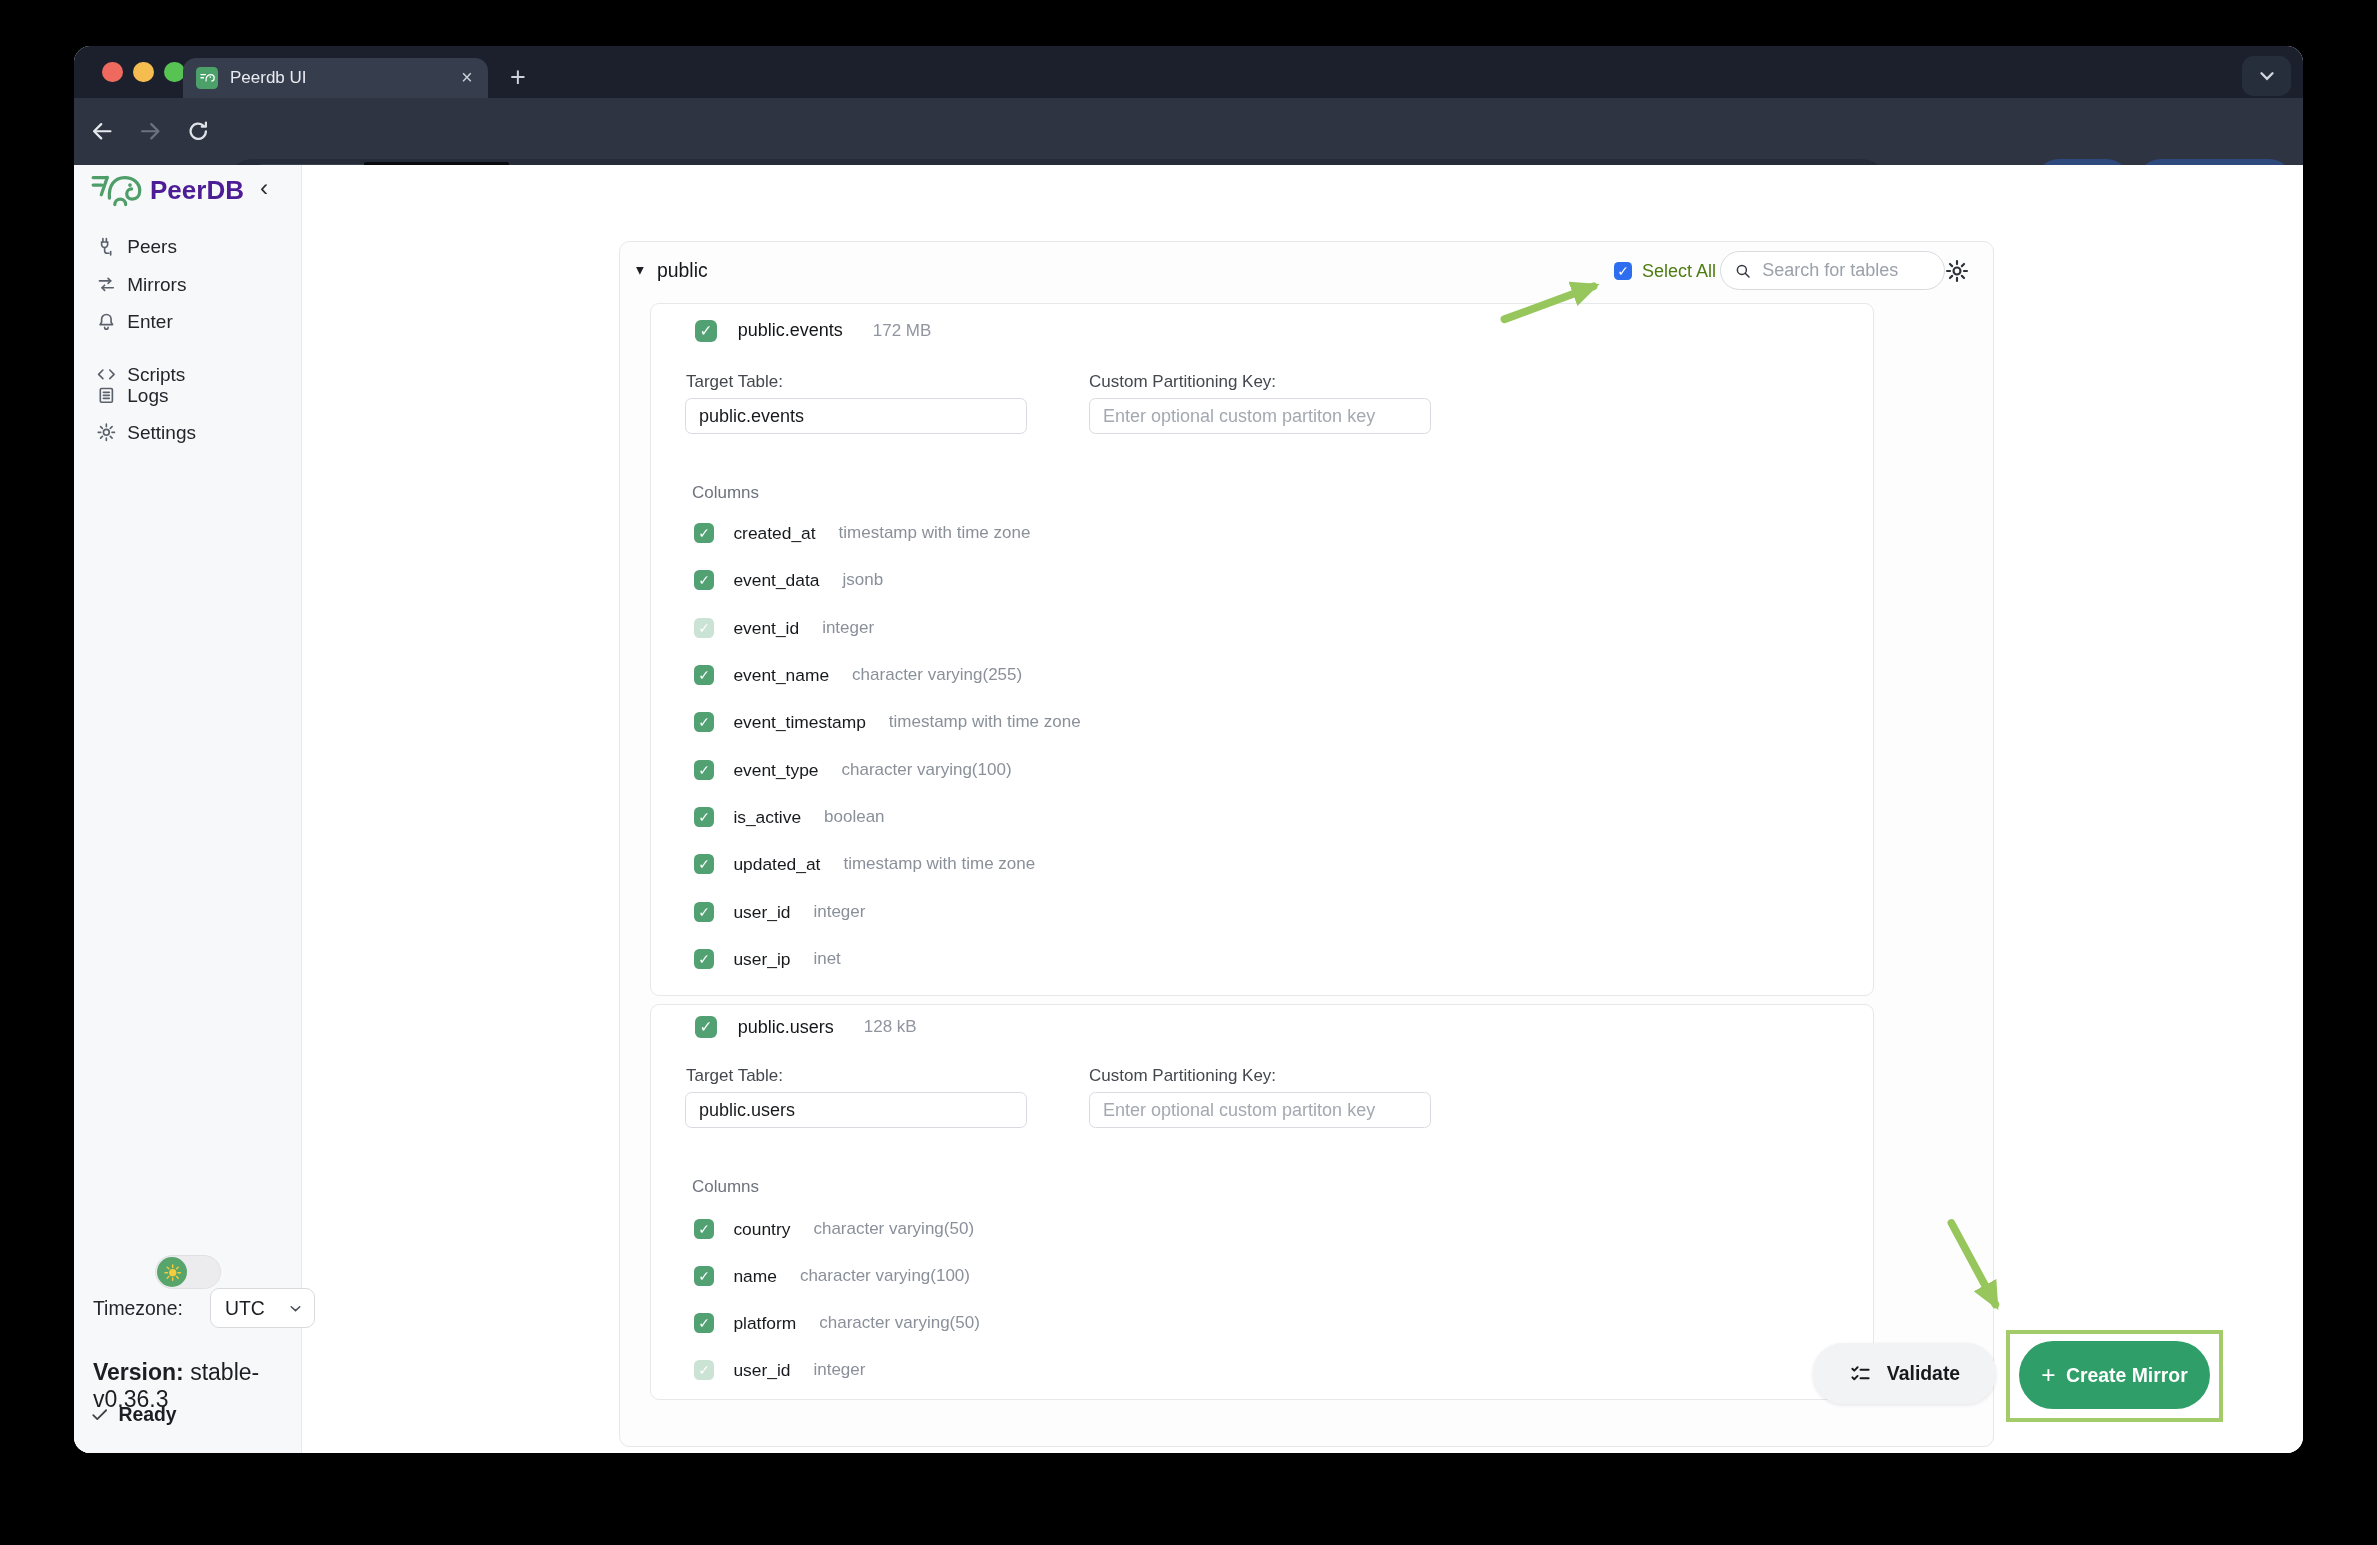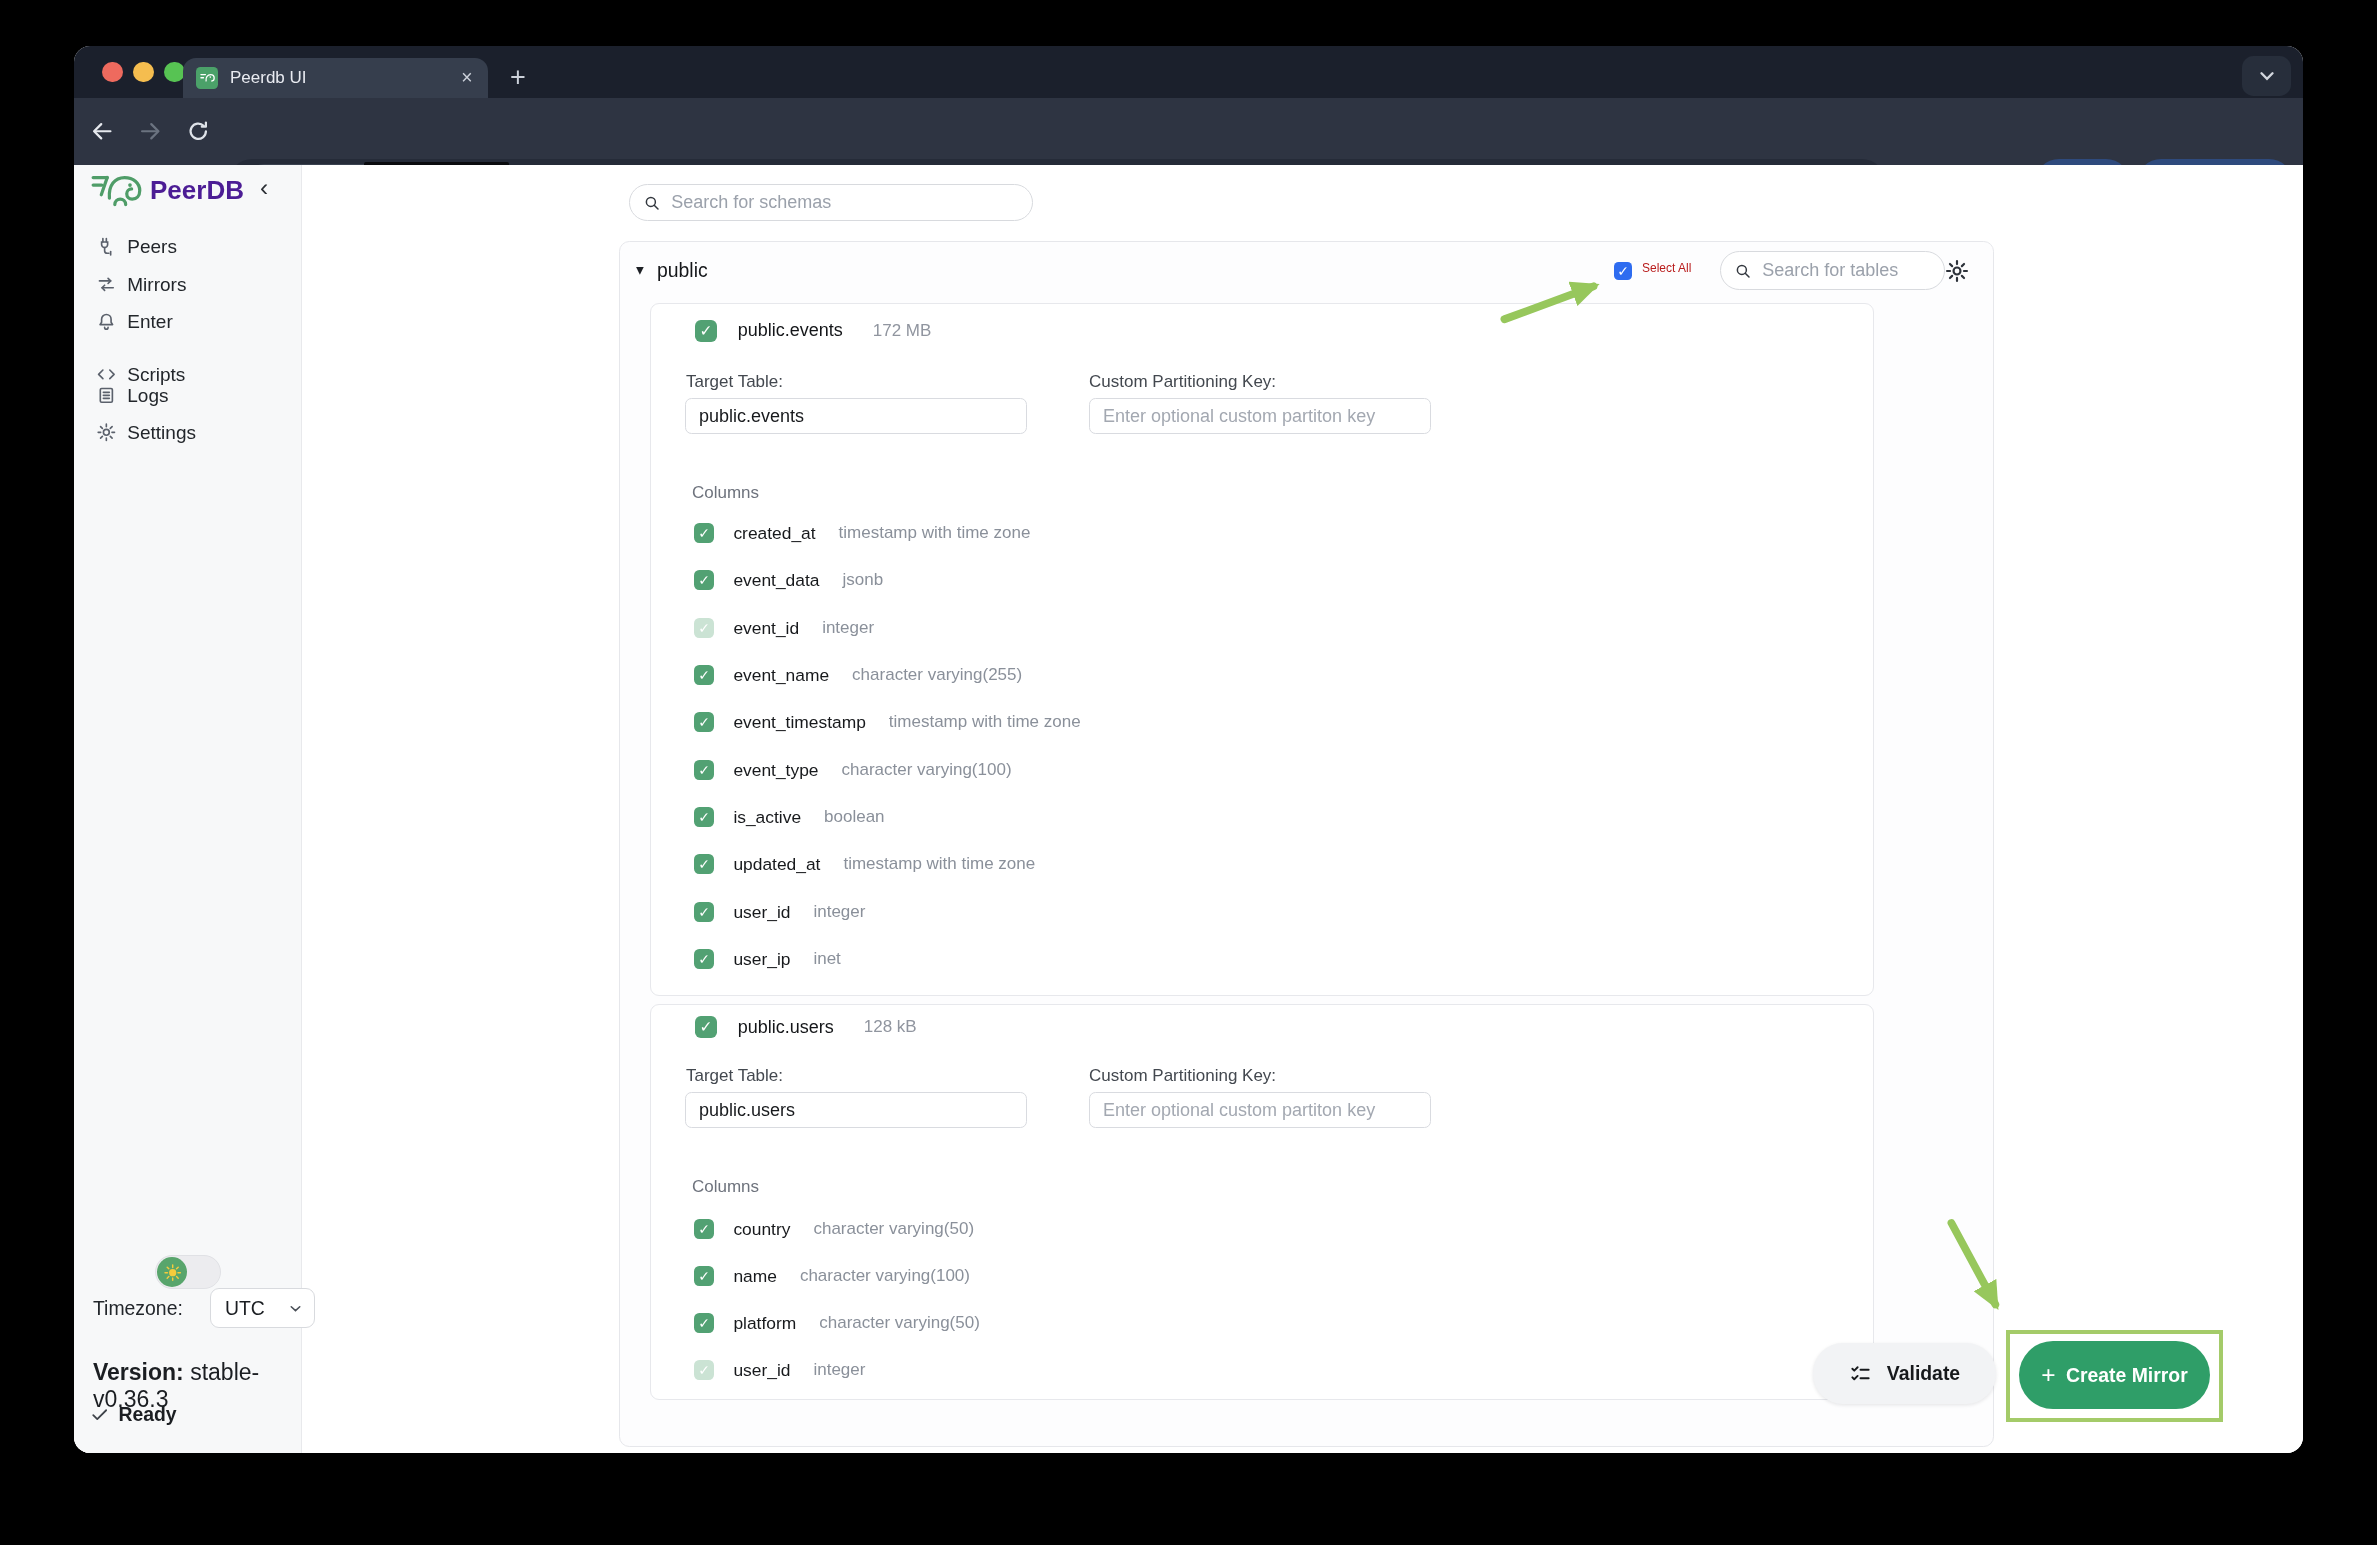--- a/index.html
+++ b/index.html
@@ -314,37 +314,30 @@
         </div>
 
         <div class="ready">
           <svg width="19.4" height="19.4" viewBox="0 0 24 24" fill="none" stroke="#3f444b" stroke-width="2.2" stroke-linecap="round" stroke-linejoin="round">
               <polyline points="4,12.5 9,17.5 20,6.5"></polyline>
             </svg>
           <span>Ready</span>
         </div>
       </div>
 
-      <div class="search abs" style="left:555px;top:19.4px;width:404px;height:37px;">
-        <svg width="18" height="18" viewBox="0 0 24 24" fill="none" stroke="#33383f" stroke-width="2" stroke-linecap="round">
-            <circle cx="10.5" cy="10.5" r="6"></circle>
-            <path d="M15 15l5 5"></path>
-          </svg>
-        <input placeholder="Search for schemas" style="">
-      </div>
 
       <div class="card">
 
         <span class="abs caret" style="left:16px;top:19.4px;">▾</span>
         <span class="abs" style="left:37px;top:17.4px;font-size:19.4px;color:#15171a;">public</span>
 
         <span class="selall-cb">
             <span class="cbchk">✓</span>
           </span>
-        <span class="abs" style="left:1022px;top:19px;font-size:12px;color:#b91c1c;">Select All</span>
+        <span class="abs" style="left:1022px;top:19px;font-size:18px;color:#4d7c0f;">Select All</span>
         <div class="search abs" style="left:1100px;top:9px;width:225px;height:39px;">
           <svg width="18" height="18" viewBox="0 0 24 24" fill="none" stroke="#33383f" stroke-width="2" stroke-linecap="round">
               <circle cx="10.5" cy="10.5" r="6"></circle>
               <path d="M15 15l5 5"></path>
             </svg>
           <input placeholder="Search for tables" style="">
         </div>
         <span class="abs" style="left:1324px;top:15.5px;">
           <svg width="26" height="26" viewBox="0 0 24 24" fill="none" stroke="#2e333b" stroke-width="2" stroke-linecap="round">
               <circle cx="12" cy="12" r="3.2"></circle>

